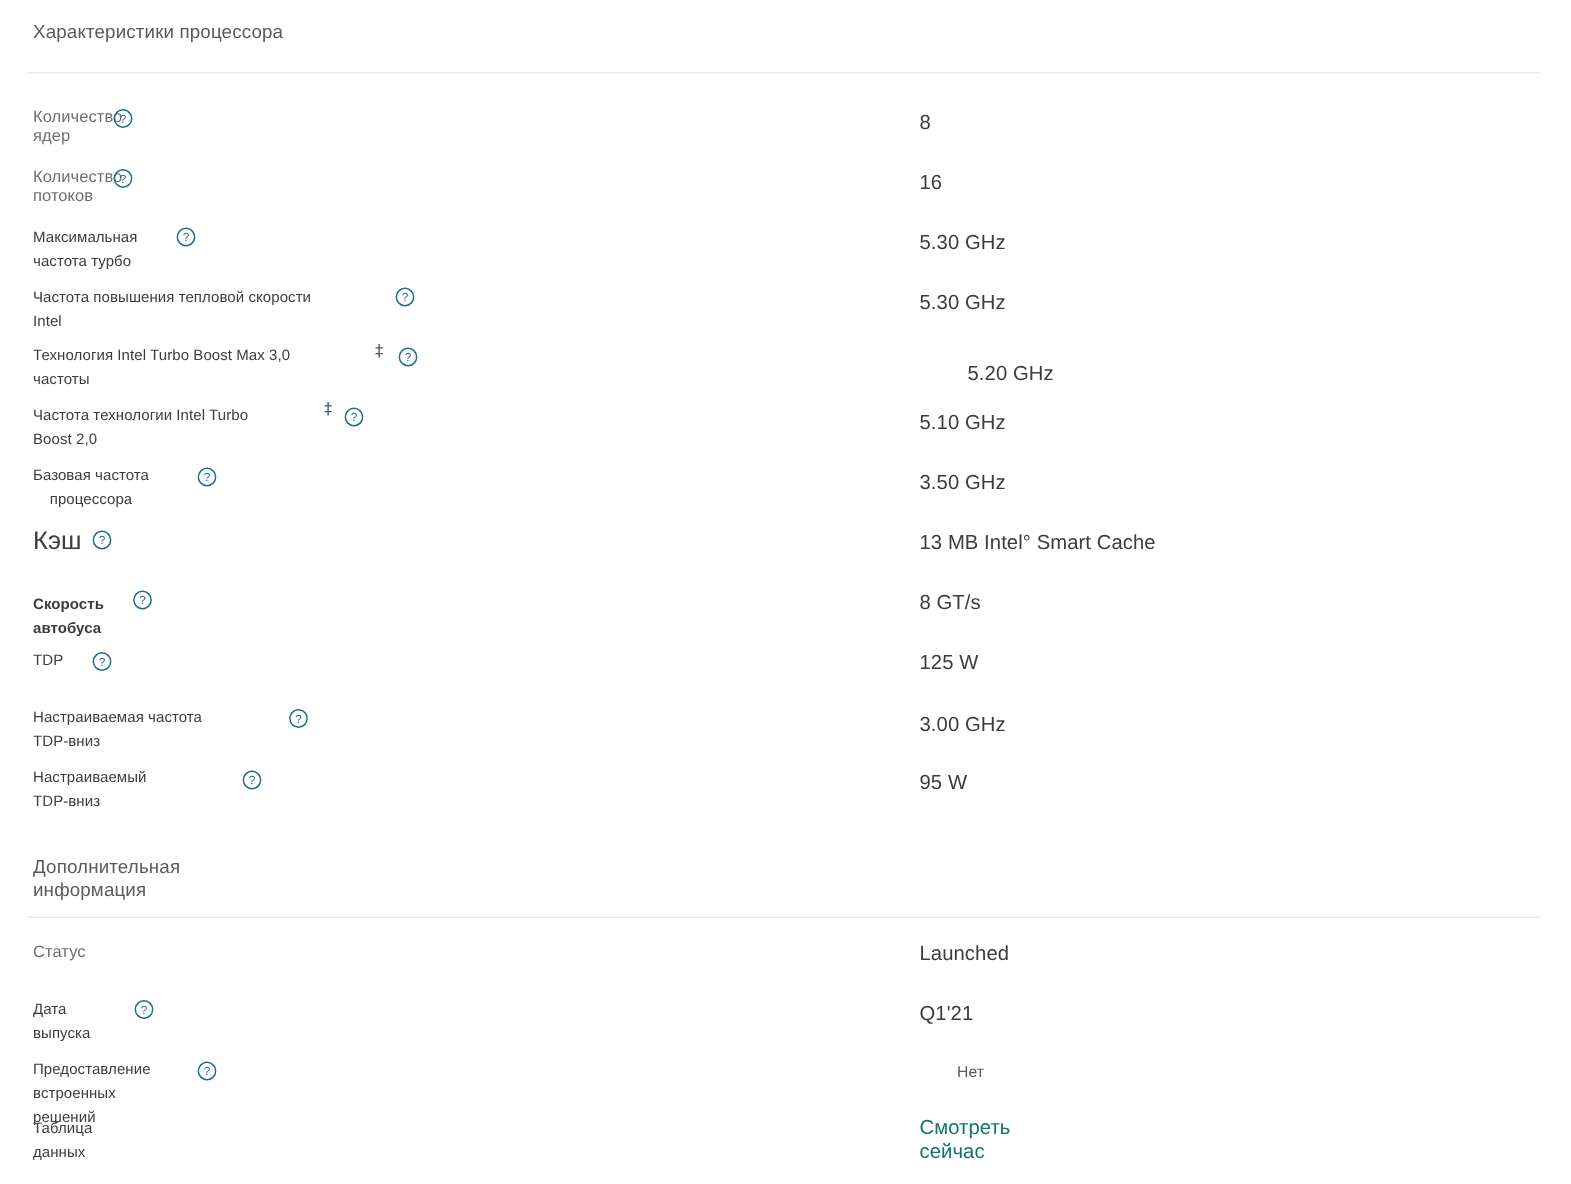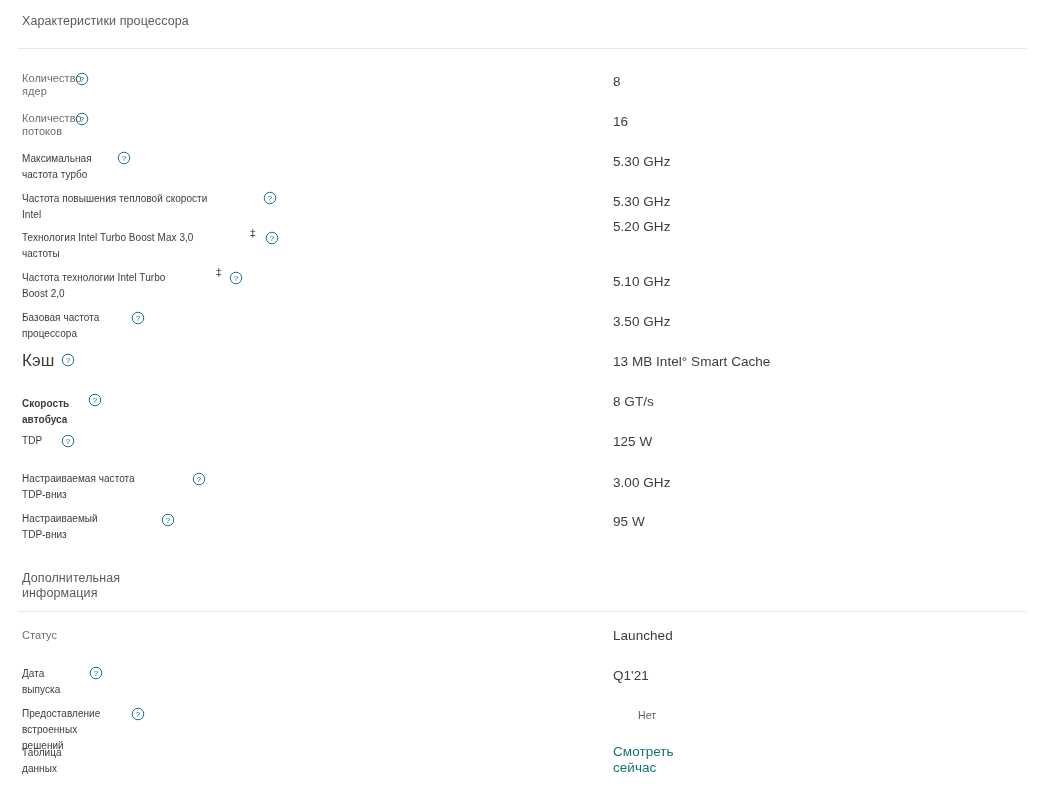--- a/index.html
+++ b/index.html
@@ -164,36 +164,36 @@
       <div class="row">
         <div class="label" style="top: 230px;">Технология Intel Turbo Boost Max 3,0
 частоты</div>
         <span class="help-icon" style="left: 265px; top: 231px;">
           <svg width="14" height="14" viewBox="0 0 16 16" aria-hidden="true">
             <circle cx="8" cy="8" r="6.6" fill="none" stroke="#1a6b8f" stroke-width="1.1"></circle>
             <text x="8" y="11.4" text-anchor="middle" font-family="Liberation Sans, sans-serif" font-size="9" fill="#1a6b8f">?</text>
           </svg>
         </span>
         <span class="dagger" style="left: 250px; top: 228px;">‡</span>
-        <div class="value" style="top: 219px;">5.20 GHz</div>
+        <div class="value" style="top: 241px; margin-left: 32px;">5.20 GHz</div>
       </div>
       <div class="row">
         <div class="label" style="top: 270px;">Частота технологии Intel Turbo
 Boost 2,0</div>
         <span class="help-icon" style="left: 229px; top: 271px;">
           <svg width="14" height="14" viewBox="0 0 16 16" aria-hidden="true">
             <circle cx="8" cy="8" r="6.6" fill="none" stroke="#1a6b8f" stroke-width="1.1"></circle>
             <text x="8" y="11.4" text-anchor="middle" font-family="Liberation Sans, sans-serif" font-size="9" fill="#1a6b8f">?</text>
           </svg>
         </span>
         <span class="dagger" style="left: 216px; top: 267px;">‡</span>
         <div class="value" style="top: 274px;">5.10 GHz</div>
       </div>
       <div class="row">
-        <div class="label" style="top: 310px;">Базовая частота
+        <div class="label" style="top: 310px; text-align: center;">Базовая частота
 процессора</div>
         <span class="help-icon" style="left: 131px; top: 311px;">
           <svg width="14" height="14" viewBox="0 0 16 16" aria-hidden="true">
             <circle cx="8" cy="8" r="6.6" fill="none" stroke="#1a6b8f" stroke-width="1.1"></circle>
             <text x="8" y="11.4" text-anchor="middle" font-family="Liberation Sans, sans-serif" font-size="9" fill="#1a6b8f">?</text>
           </svg>
         </span>
         <div class="value" style="top: 314px;">3.50 GHz</div>
       </div>
       <div class="row">

